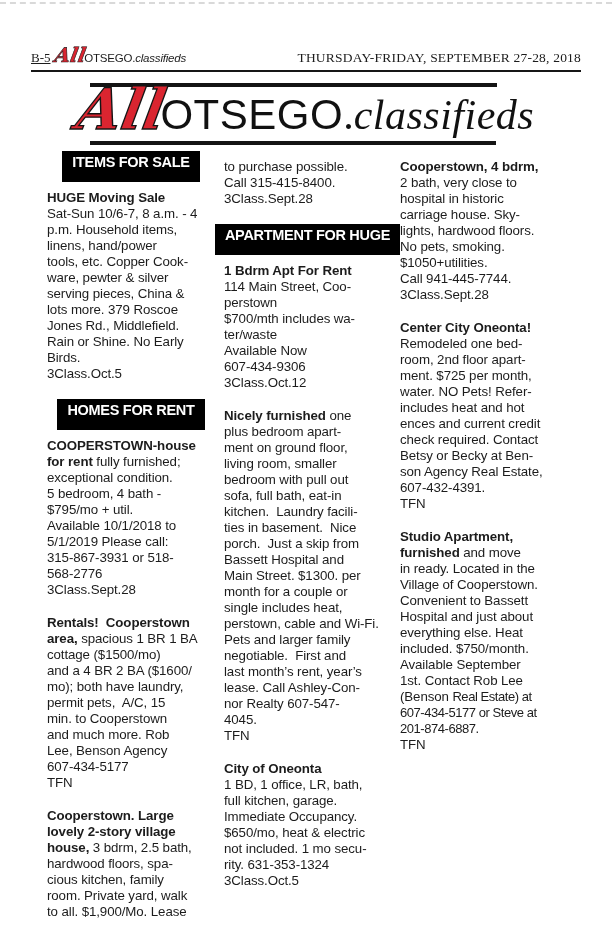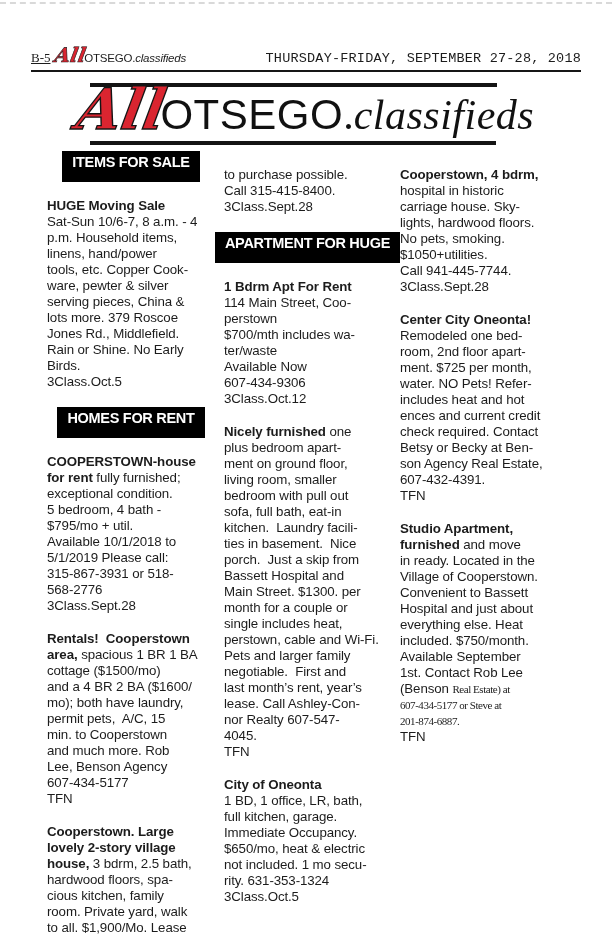--- a/index.html
+++ b/index.html
@@ -26,21 +26,21 @@
   .page-number{font-family:"Liberation Serif",serif;font-size:13px;margin-right:4px;text-decoration:underline;}
   .mini-all{
     font-family:"DejaVu Serif",serif;font-style:italic;font-weight:bold;
     font-size:20px;line-height:14px;color:var(--brand-red,#da2530);
     -webkit-text-stroke:0.6px #1a1a1a;
     transform:skewX(-10deg);display:inline-block;margin-right:-1px;
   }
   .mini-otsego{font-size:11.5px;letter-spacing:-0.2px;}
   .mini-classifieds{font-size:11.5px;font-style:italic;letter-spacing:-0.2px;}
   .issue-date{
-    font-family:Liberation Mono, monospace;font-size:13.5px;letter-spacing:0.2px;
+    font-family:Liberation Serif, serif;font-size:13.5px;letter-spacing:0.2px;
     white-space:nowrap;
   }
   .rule-thin{position:absolute;top:70px;left:31px;width:550px;height:2px;background:#161616;}
   .rule-thick-top{position:absolute;top:83px;left:90px;width:407px;height:4px;background:#141414;}
   .rule-thick-bottom{position:absolute;top:141px;left:90px;width:406px;height:4px;background:#141414;}
   
   .masthead{
     position:absolute;top:84px;left:0;width:612px;height:56px;
     display:flex;justify-content:center;align-items:baseline;
     white-space:nowrap;
@@ -64,27 +64,27 @@
   .col:nth-child(1){width:168px;}
   .col:nth-child(2){width:167px;}
   .col:nth-child(3){width:170px;}
   .section-header-wrap{display:flex;justify-content:center;margin:0 0 4px 0;}
   .section-header{
     background:var(--header-bg,#000);color:var(--header-fg,#fff);
     font-weight:bold;font-size:14.5px;line-height:16px;
     letter-spacing:-0.3px;padding:3px 10px 12px 10px;
     white-space:nowrap;
   }
-  .ad{margin:16px 0 17px 0;}
+  .ad{margin:8px 0 17px 0;}
   .line{
     font-size:13.3px;line-height:16px;letter-spacing:-0.1px;
     white-space:pre-wrap;
   }
   .line .bold{font-weight:bold;}
-  .line .cond{font-size:11px;letter-spacing:-0.45px;font-family:Liberation Serif, serif;}
+  .line .cond{font-size:13px;letter-spacing:-0.45px;}
 </style>
 </head>
 <body>
 
 <div class="page">
 
   <div class="top-dashes"></div>
 
   <div class="header-row">
     <div class="header-left">
@@ -214,20 +214,21 @@
           <div class="line"><span>Immediate Occupancy.</span></div>
           <div class="line"><span>$650/mo, heat &amp; electric</span></div>
           <div class="line"><span>not included. 1 mo secu-</span></div>
           <div class="line"><span>rity. 631-353-1324</span></div>
           <div class="line"><span>3Class.Oct.5</span></div>
         </div>
       </div>
       <div class="col">
         <div class="ad">
           <div class="line"><span class="bold">Cooperstown, 4 bdrm,</span></div>
+          <div class="line"><span>2 bath, very close to</span></div>
           <div class="line"><span>hospital in historic</span></div>
           <div class="line"><span>carriage house. Sky-</span></div>
           <div class="line"><span>lights, hardwood floors.</span></div>
           <div class="line"><span>No pets, smoking.</span></div>
           <div class="line"><span>$1050+utilities.</span></div>
           <div class="line"><span>Call 941-445-7744.</span></div>
           <div class="line"><span>3Class.Sept.28</span></div>
         </div>
         <div class="ad">
           <div class="line"><span class="bold">Center City Oneonta!</span></div>

